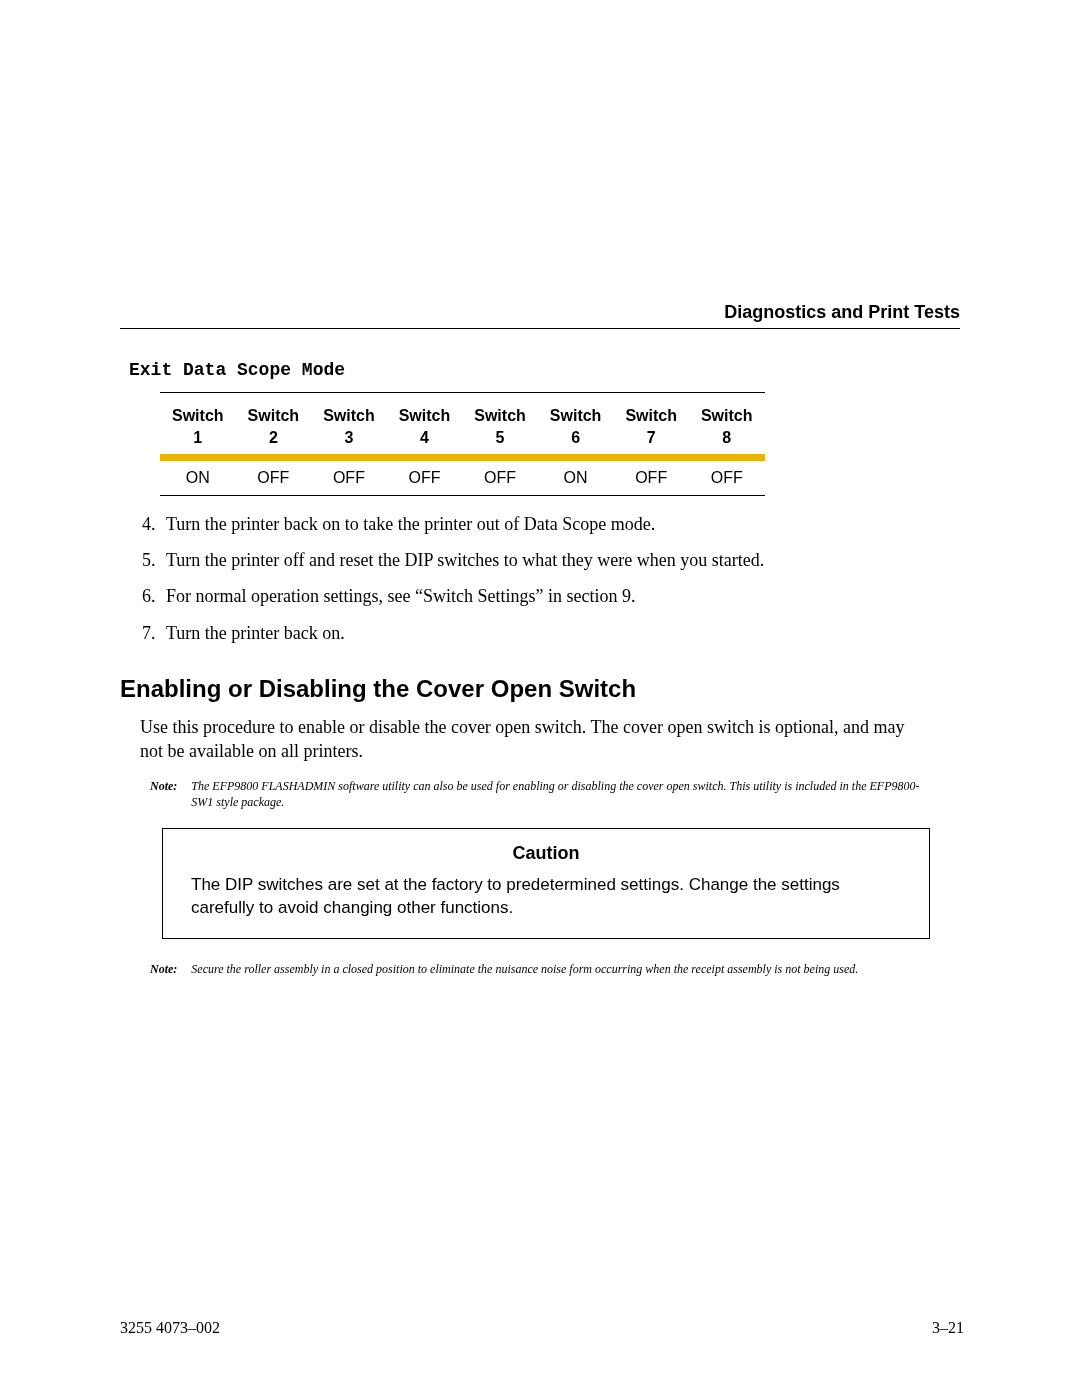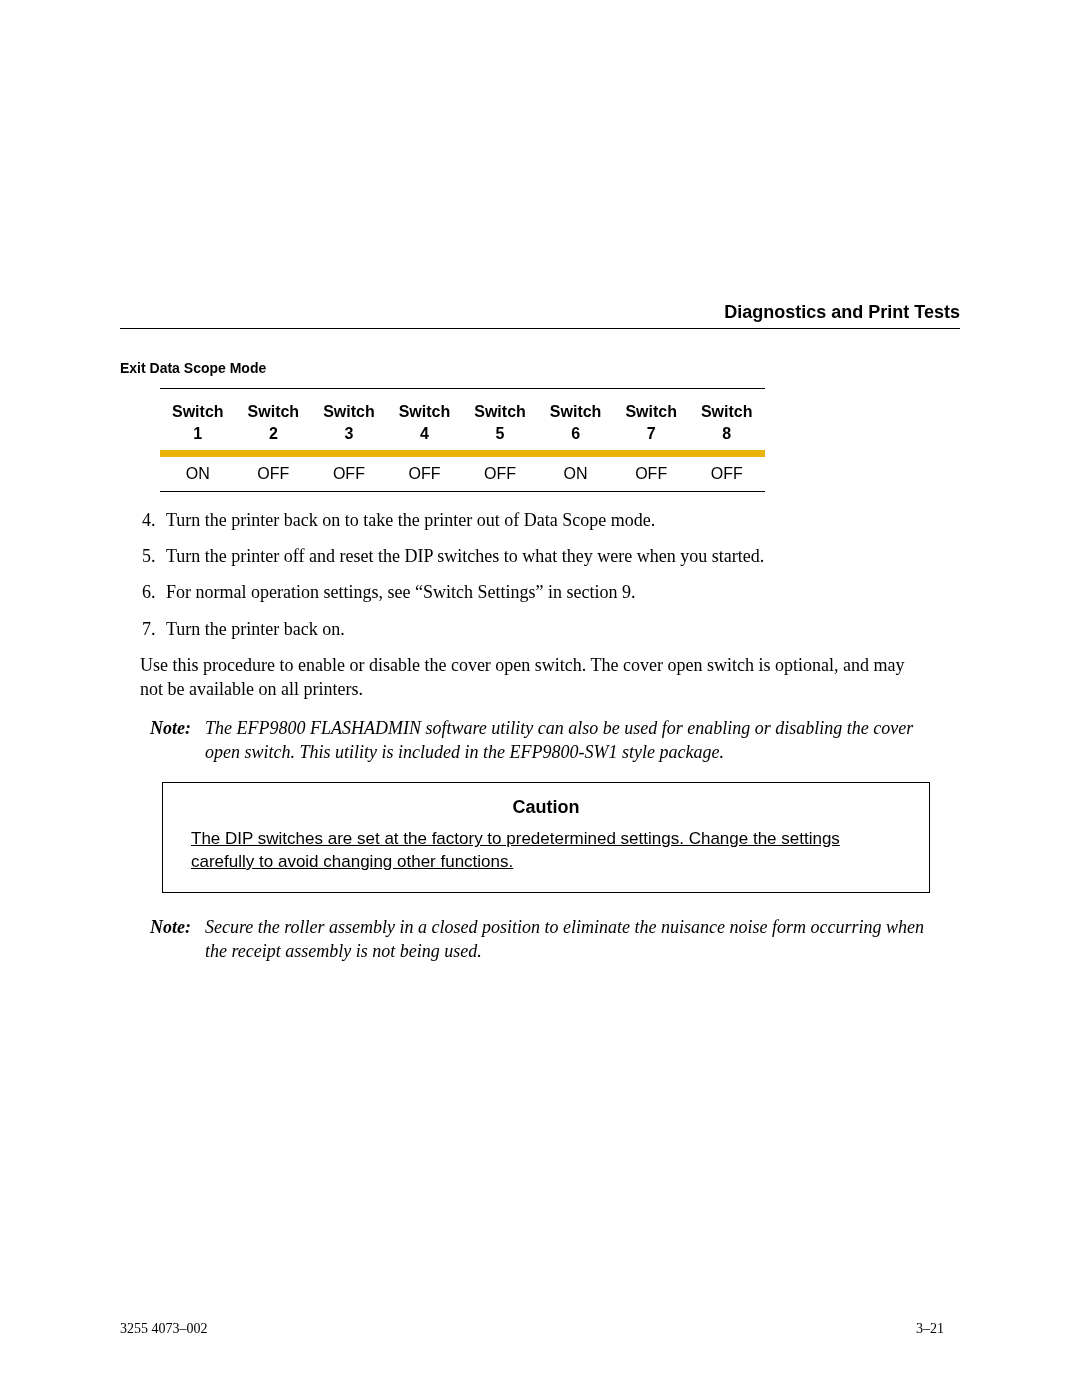--- a/index.html
+++ b/index.html
@@ -27,24 +27,24 @@
     position: absolute;
     top: 328px;
     left: 120px;
     right: 120px;
     border-top: 1.5px solid #000;
   }
   .content {
     margin-top: 60px;
   }
   .sub-head {
-    font-family: Liberation Sans, sans-serif;
-    font-weight: bold;
-    font-size: 14px;
-    margin: 0 0 12px 0;
+    font-family: Liberation Mono, monospace;
+    font-weight: bold;
+    font-size: 18px;
+    margin: 0 0 12px 9px;
   }
   ol.steps {
     margin: 0 0 0 40px;
     padding: 0;
     font-size: 18px;
     line-height: 1.35;
   }
   ol.steps > li {
     margin: 0 0 12px 0;
     padding-left: 6px;
@@ -80,21 +80,21 @@
     font-weight: bold;
     font-size: 24px;
     margin: 30px 0 12px 0;
   }
   p.body {
     font-size: 18px;
     line-height: 1.35;
     margin: 0 30px 14px 20px;
   }
   .note {
-    font-size: 18px;
+    font-size: 12px;
     line-height: 1.35;
     margin: 0 30px 18px 30px;
     font-style: italic;
     display: flex;
   }
   .note .note-label {
     font-weight: bold;
     font-style: italic;
     flex: 0 0 auto;
     margin-right: 14px;
@@ -109,31 +109,30 @@
   }
   .caution-title {
     text-align: center;
     font-weight: bold;
     font-size: 18px;
     margin-bottom: 10px;
   }
   .caution-body {
     font-size: 17px;
     line-height: 1.35;
-    text-decoration: underline;
   }
 
   .footer {
     position: absolute;
     bottom: 60px;
     left: 120px;
-    right: 136px;
+    right: 116px;
     display: flex;
     justify-content: space-between;
-    font-size: 14px;
+    font-size: 16px;
     font-family: Georgia, 'Times New Roman', serif;
   }
 </style>
 </head>
 <body>
 
 <div class="page">
 
   <div class="running-head">Diagnostics and Print Tests</div>
   <div class="hr"></div>
@@ -182,20 +181,21 @@
 
     <ol class="steps" start="4">
       <li>
         <span>Turn the printer back on to take the printer out of Data Scope mode.</span>
       </li>
       <li>Turn the printer off and reset the DIP switches to what they were when you started.</li>
       <li>For normal operation settings, see “Switch Settings” in section 9.</li>
       <li>Turn the printer back on.</li>
     </ol>
 
+    <h2 class="section">Enabling or Disabling the Cover Open Switch</h2>
 
     <p class="body">Use this procedure to enable or disable the cover open switch. The cover open switch is optional, and may not be available on all printers.</p>
 
     <div class="note">
       <span class="note-label">Note:</span>
       <span class="note-text">The EFP9800 FLASHADMIN software utility can also be used for enabling or disabling the cover open switch.  This utility is included in the EFP9800-SW1 style package.</span>
     </div>
 
     <div class="caution-box">
       <div class="caution-title">Caution</div>

